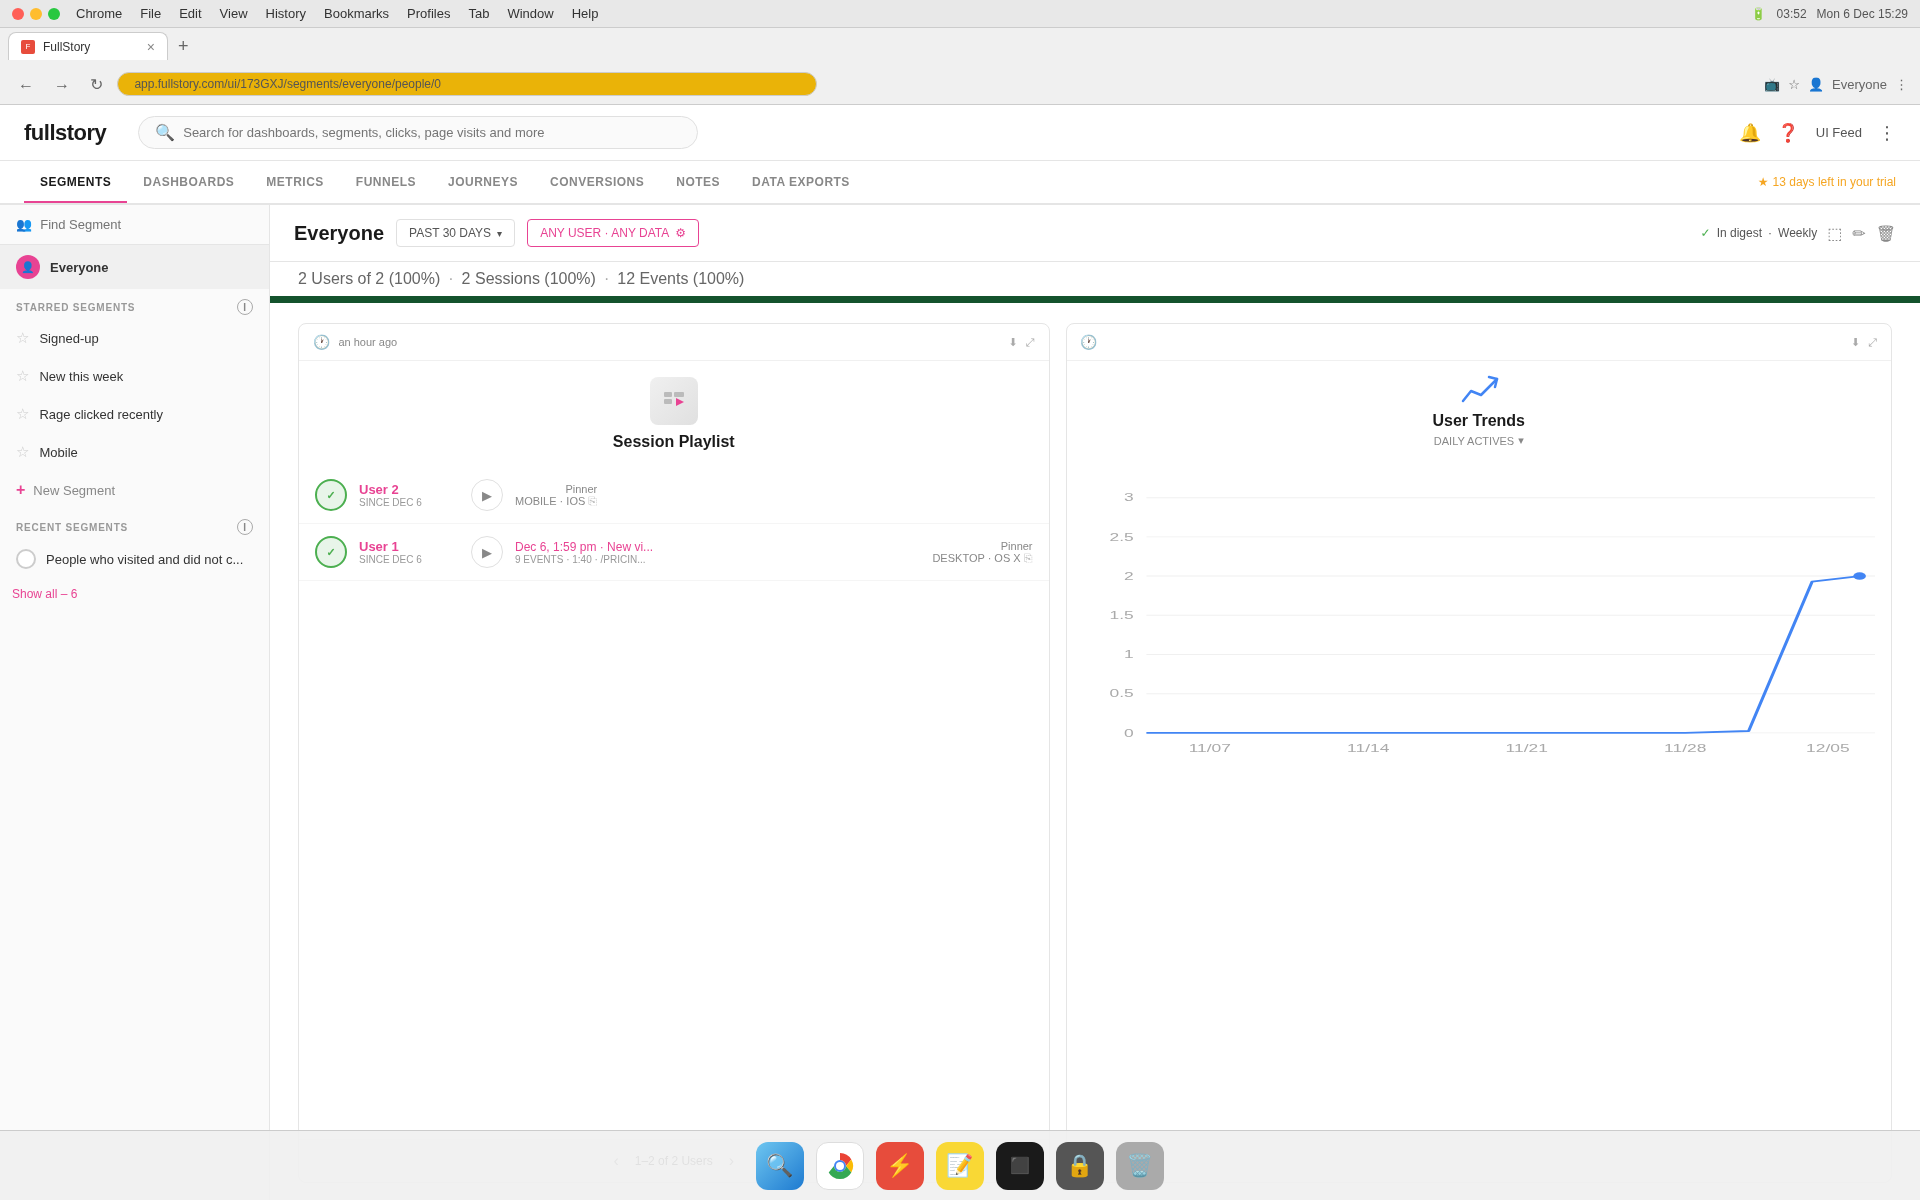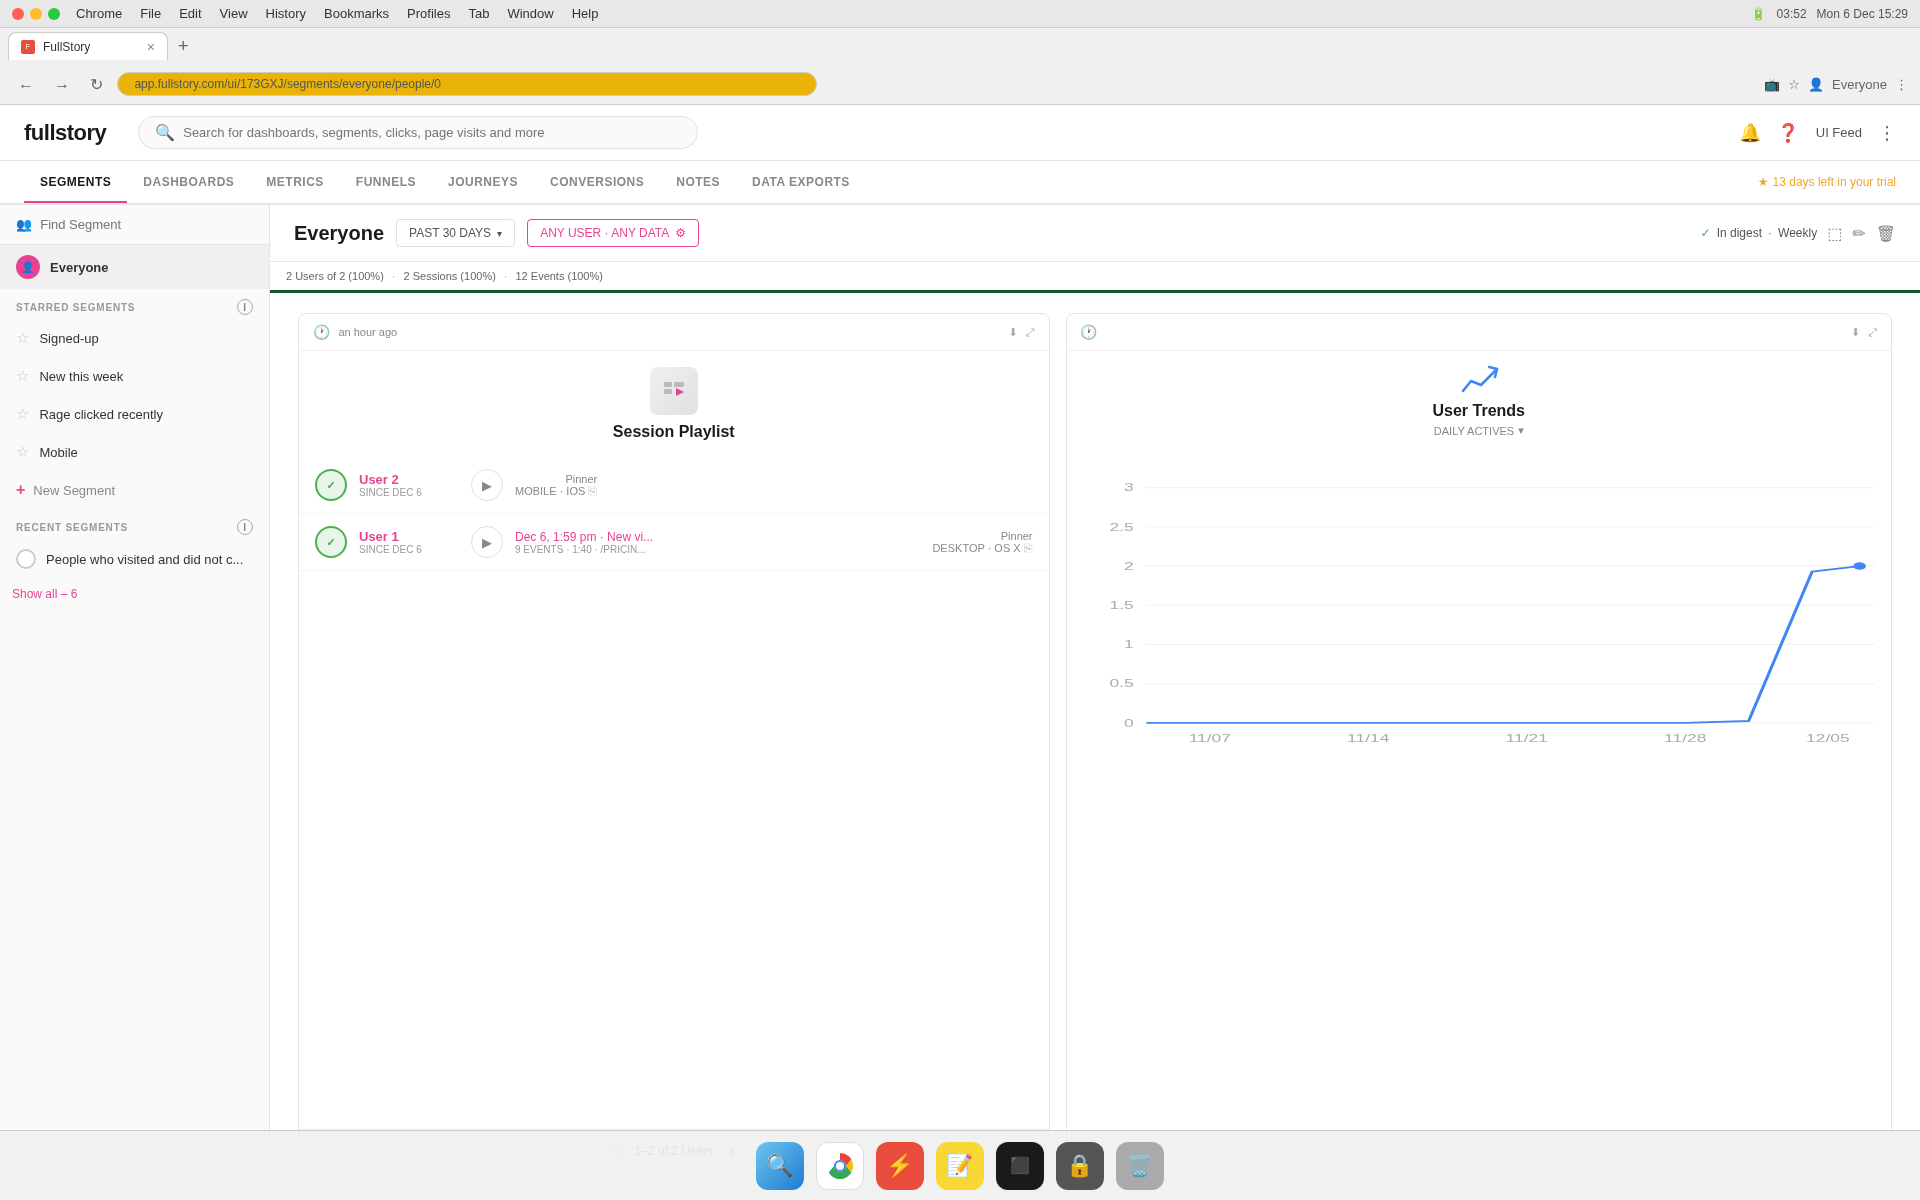--- a/index.html
+++ b/index.html
@@ -226,27 +226,27 @@
       align-items: center;
       gap: 6px;
       font-size: 12px;
       color: #555;
     }
     .check-icon { color: #4caf50; }
     .action-icon { color: #888; font-size: 16px; cursor: pointer; }
 
     
     .stats-bar {
-      padding: 8px 16px;
+      padding: 8px 28px;
       display: flex;
       align-items: center;
       gap: 8px;
-      font-size: 11px;
+      font-size: 16px;
       color: #666;
-      border-bottom: 3px solid #14532d;
+      border-bottom: 7px solid #14532d;
     }
     .stats-dot { color: #aaa; }
 
     
     .panels-grid { display: flex; gap: 0; padding: 20px; height: calc(100% - 120px); }
 
     
     .panel {
       flex: 1;
       border: 1px solid #e5e5e5;

